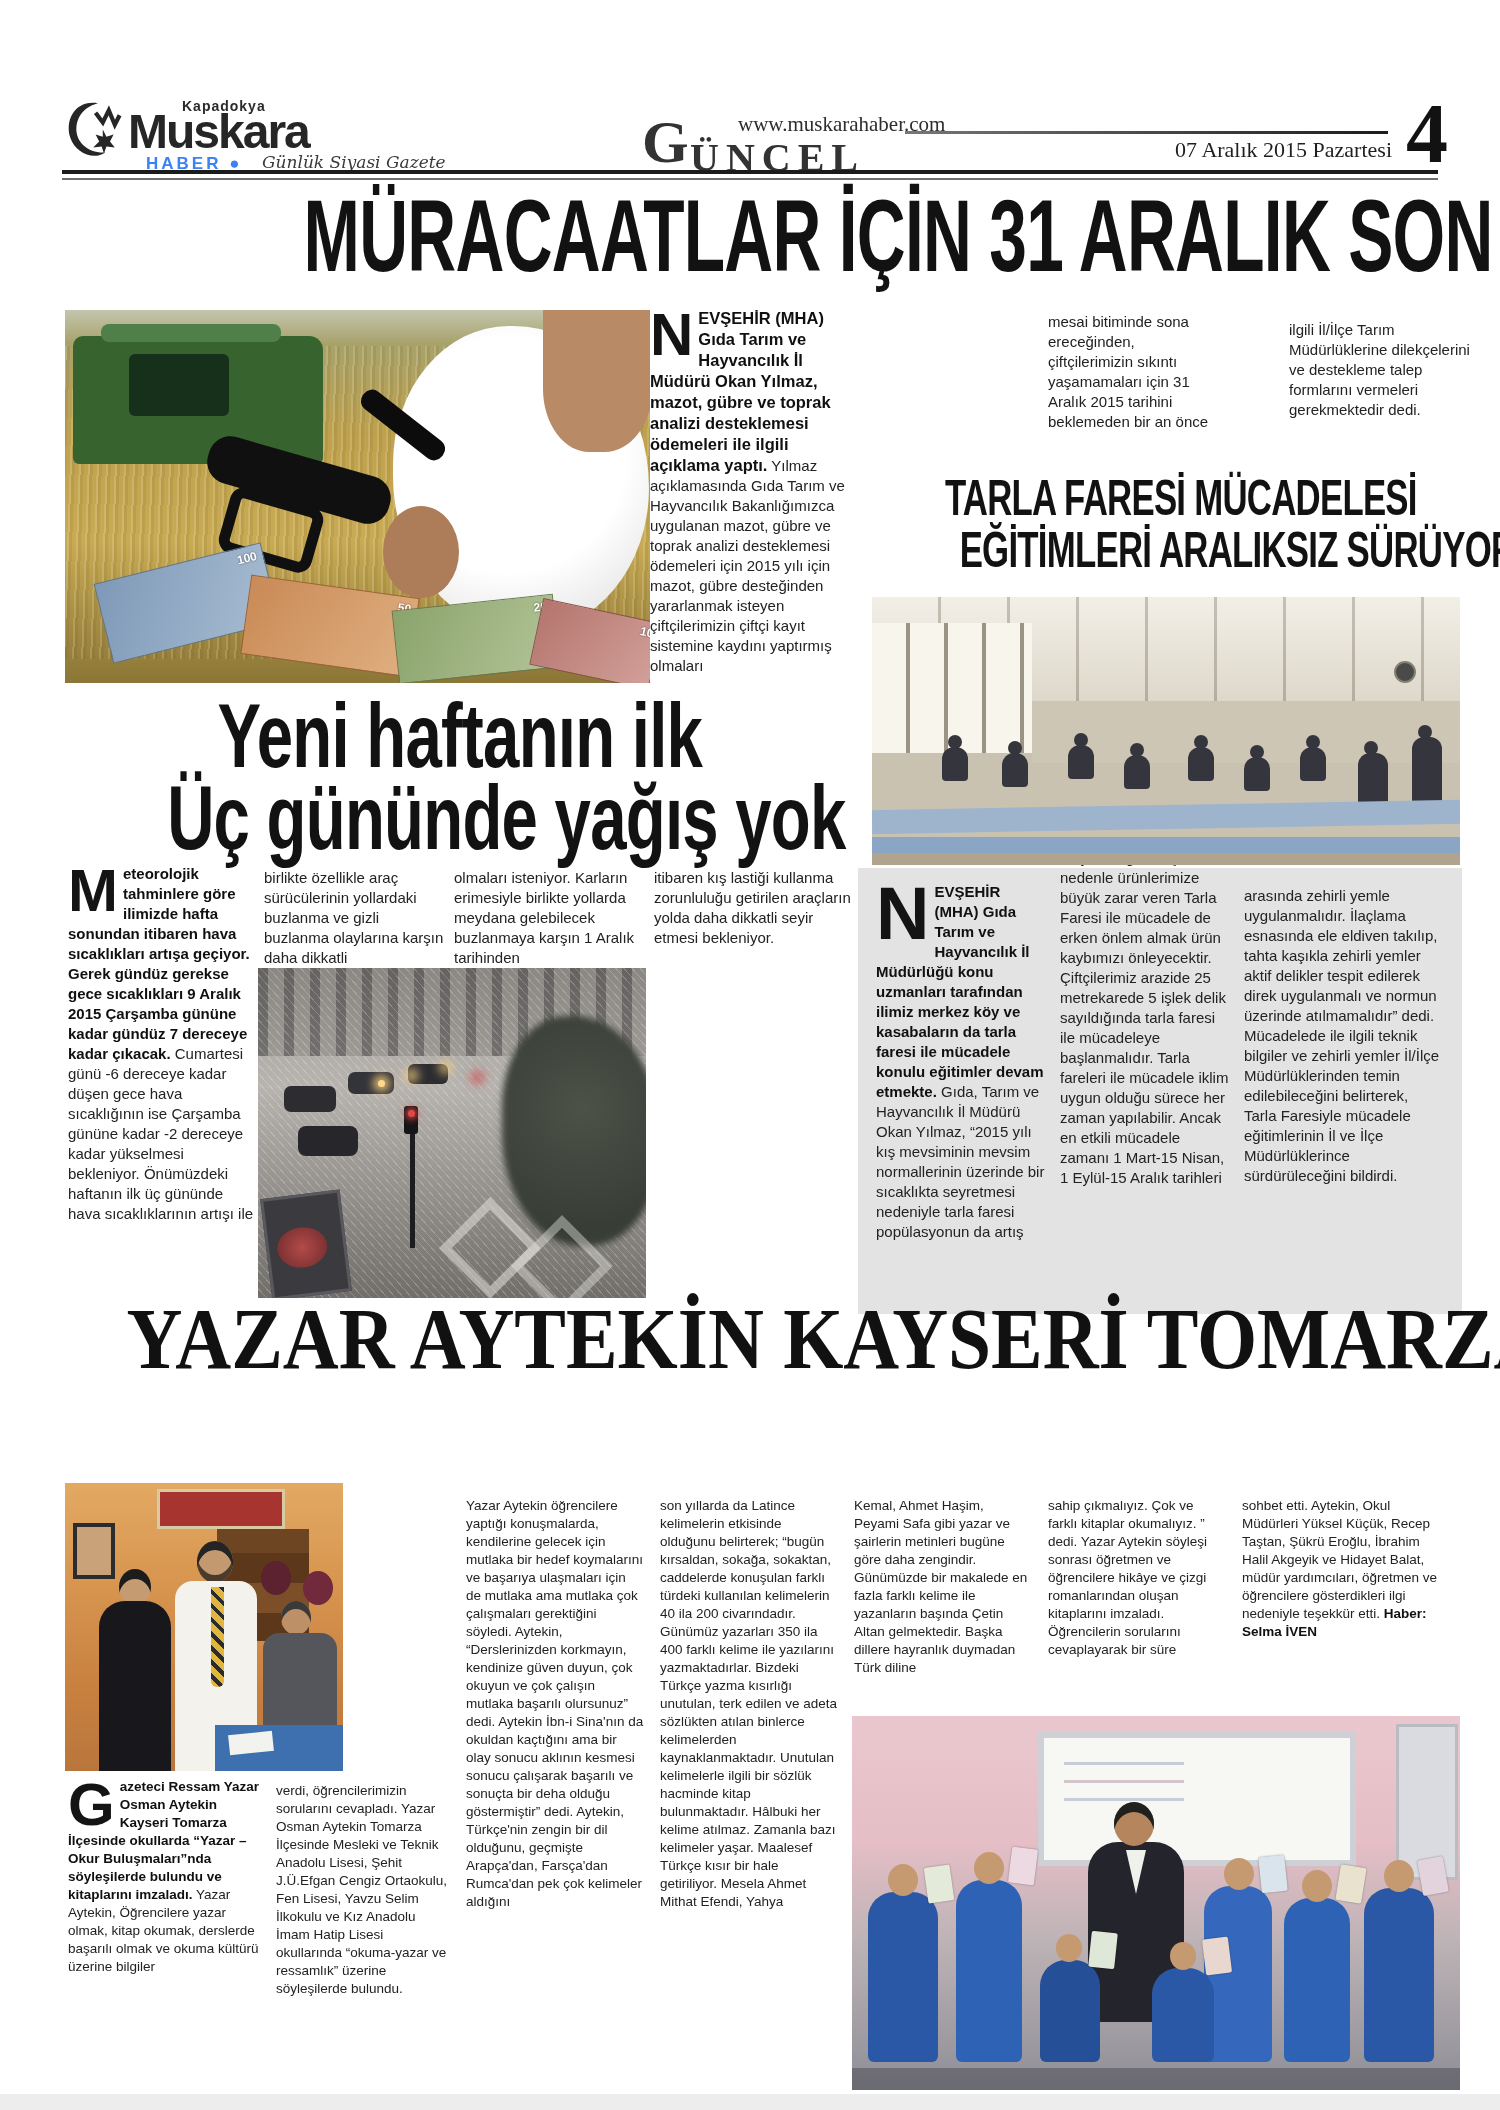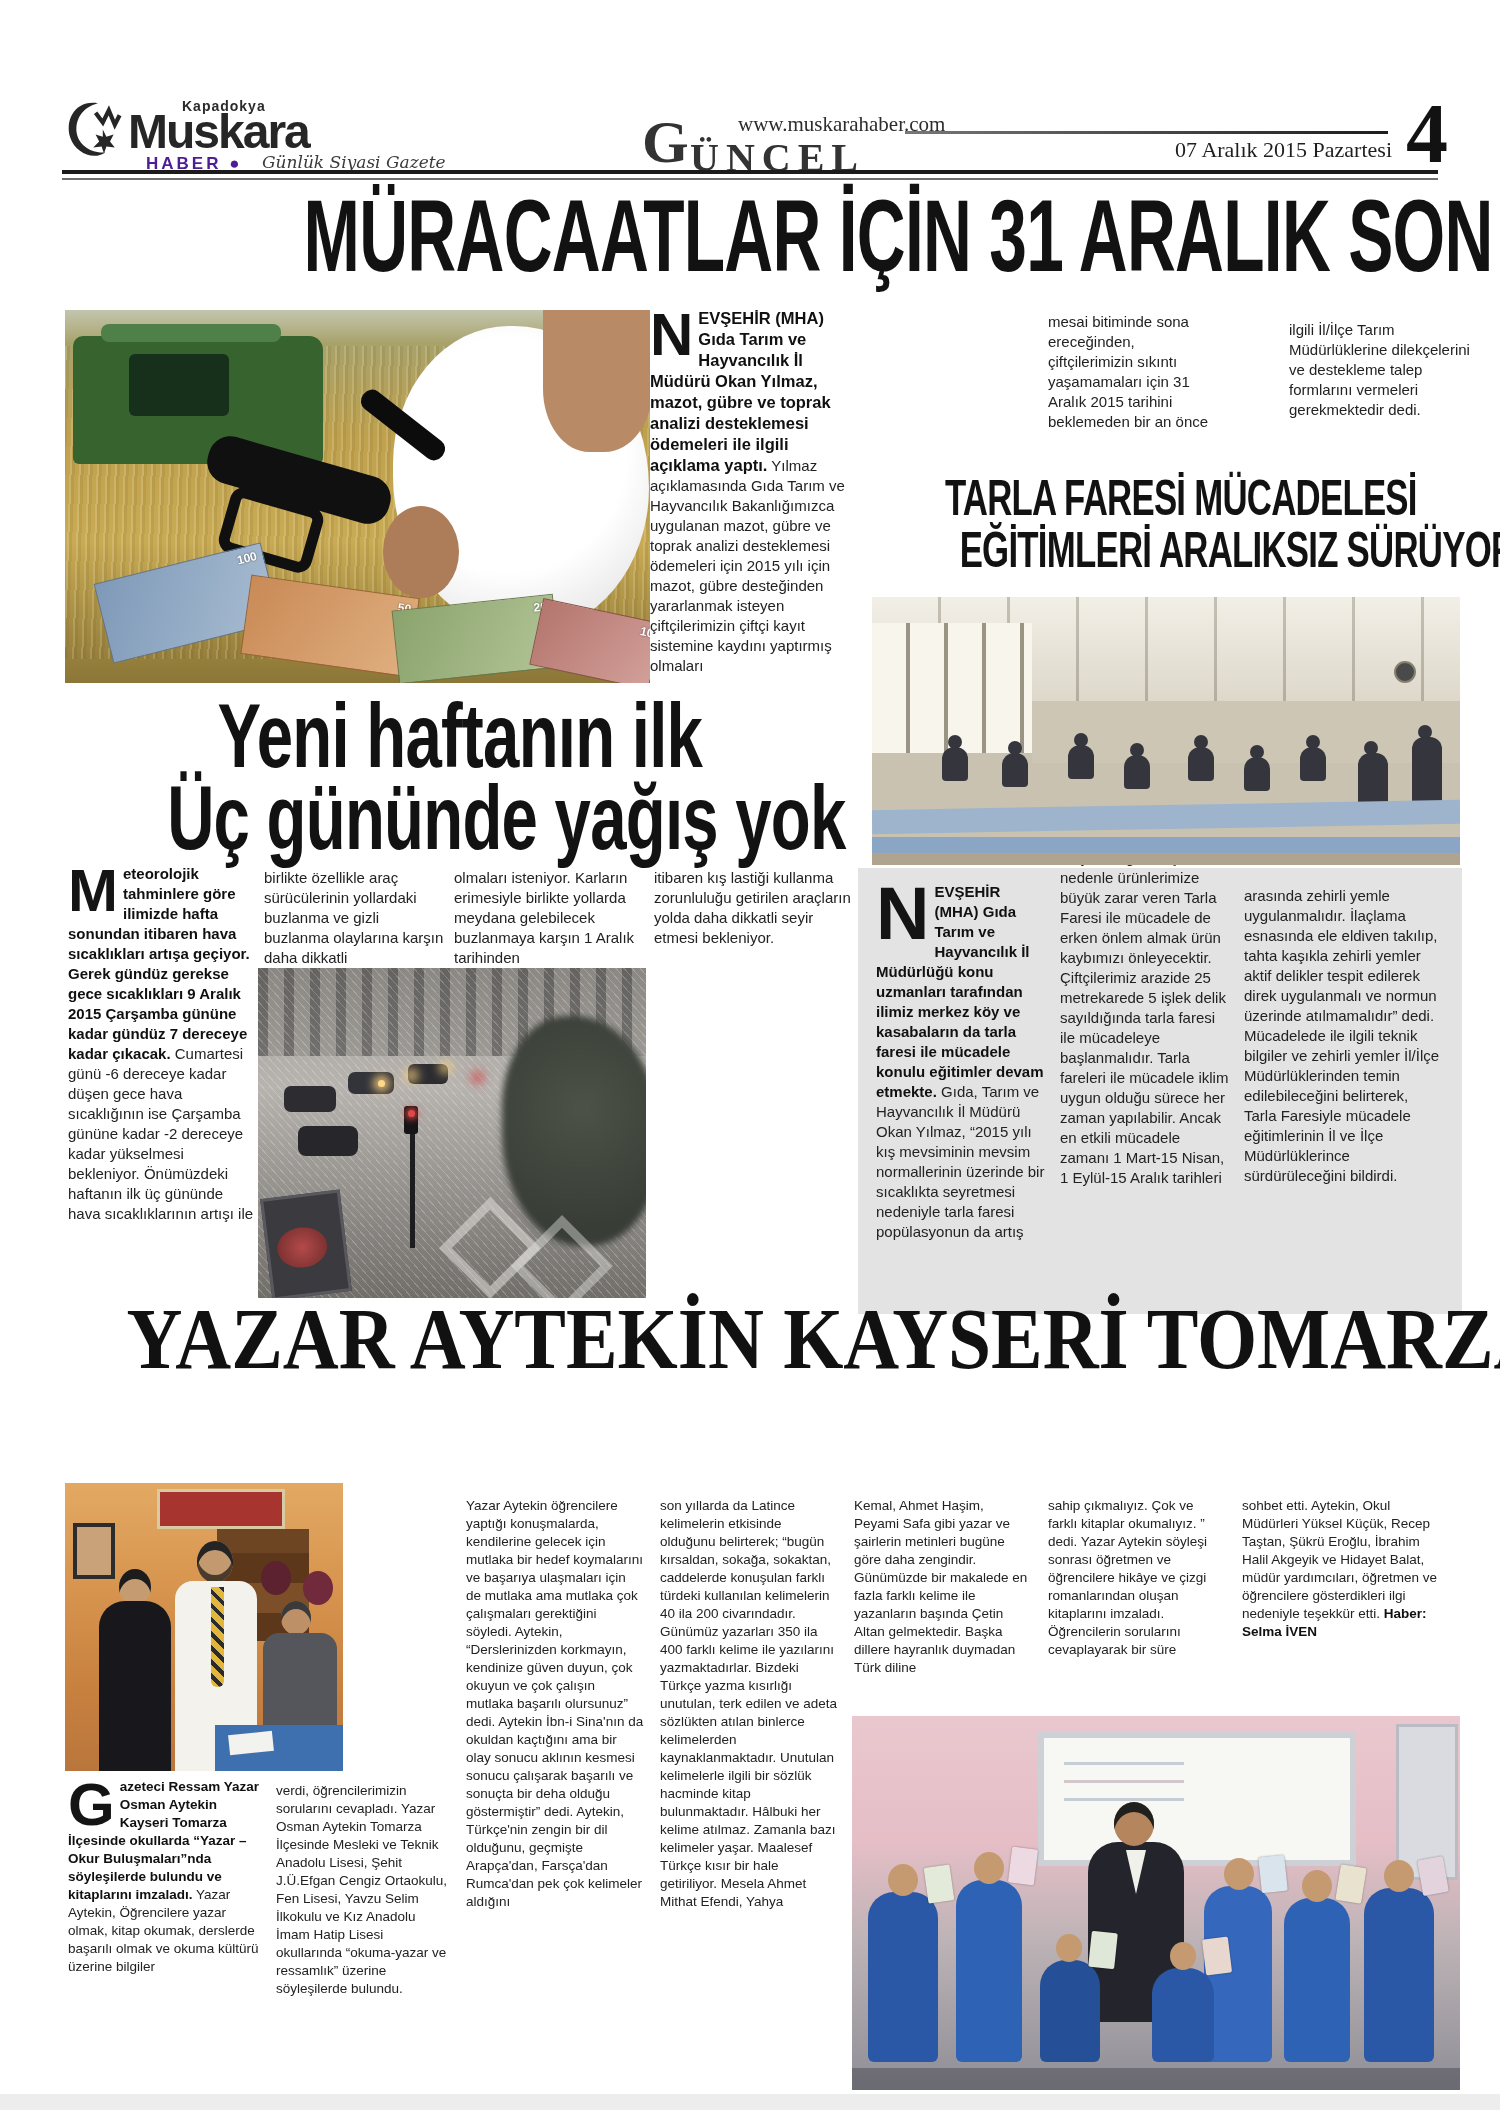--- a/index.html
+++ b/index.html
@@ -4,21 +4,21 @@
 <style>
   html,body{margin:0;padding:0;background:#9a9a9a;}
   .page{position:relative;width:1500px;height:2110px;margin:0 auto;background:#ffffff;
         font-family:"Liberation Sans",sans-serif;overflow:hidden;}
   .abs{position:absolute;}
   
   .logo-wrap{left:62px;top:98px;width:470px;height:78px;}
   .logo-mark{position:absolute;left:0;top:-6px;width:72px;height:80px;}
   .logo-region{position:absolute;left:120px;top:0;font-size:14px;font-weight:bold;color:#2b2b2b;letter-spacing:1px;}
   .logo-name{position:absolute;left:66px;top:6px;font-size:48px;font-weight:bold;color:#262626;letter-spacing:-2px;}
-  .logo-haber{position:absolute;left:84px;top:56px;font-size:17px;font-weight:bold;color:#4c1d95;letter-spacing:3px;}
+  .logo-haber{position:absolute;left:84px;top:56px;font-size:17px;font-weight:bold;color:#3b82f6;letter-spacing:3px;}
   .logo-slogan{position:absolute;left:200px;top:54px;font-family:"DejaVu Serif",serif;font-style:italic;font-size:17px;color:#3a3a3a;}
   .section-wrap{left:642px;top:112px;width:330px;height:66px;}
   .section-g{position:absolute;left:0;top:0;font-family:"Liberation Serif",serif;font-weight:bold;font-size:60px;line-height:60px;color:#333;}
   .section-rest{position:absolute;left:48px;top:22px;font-family:"Liberation Serif",serif;font-weight:bold;font-size:40px;color:#333;letter-spacing:7px;}
   .website{position:absolute;left:96px;top:0px;font-family:"Liberation Serif",serif;font-size:21px;color:#2d2d2d;}
   .mid-rule{left:905px;top:131px;width:483px;height:3px;background:linear-gradient(90deg,#777,#1c1c1c);}
   .date{right:108px;top:137px;font-family:"Liberation Serif",serif;font-size:22px;color:#1f1f1f;}
   .pagenum{right:52px;top:94px;font-family:"Liberation Serif",serif;font-weight:bold;font-size:84px;line-height:80px;color:#121212;}
   .rule-a{left:62px;top:170px;width:1376px;height:4px;background:#1b1b1b;}
   .rule-b{left:62px;top:178px;width:1376px;height:2px;background:#6d6d6d;}

